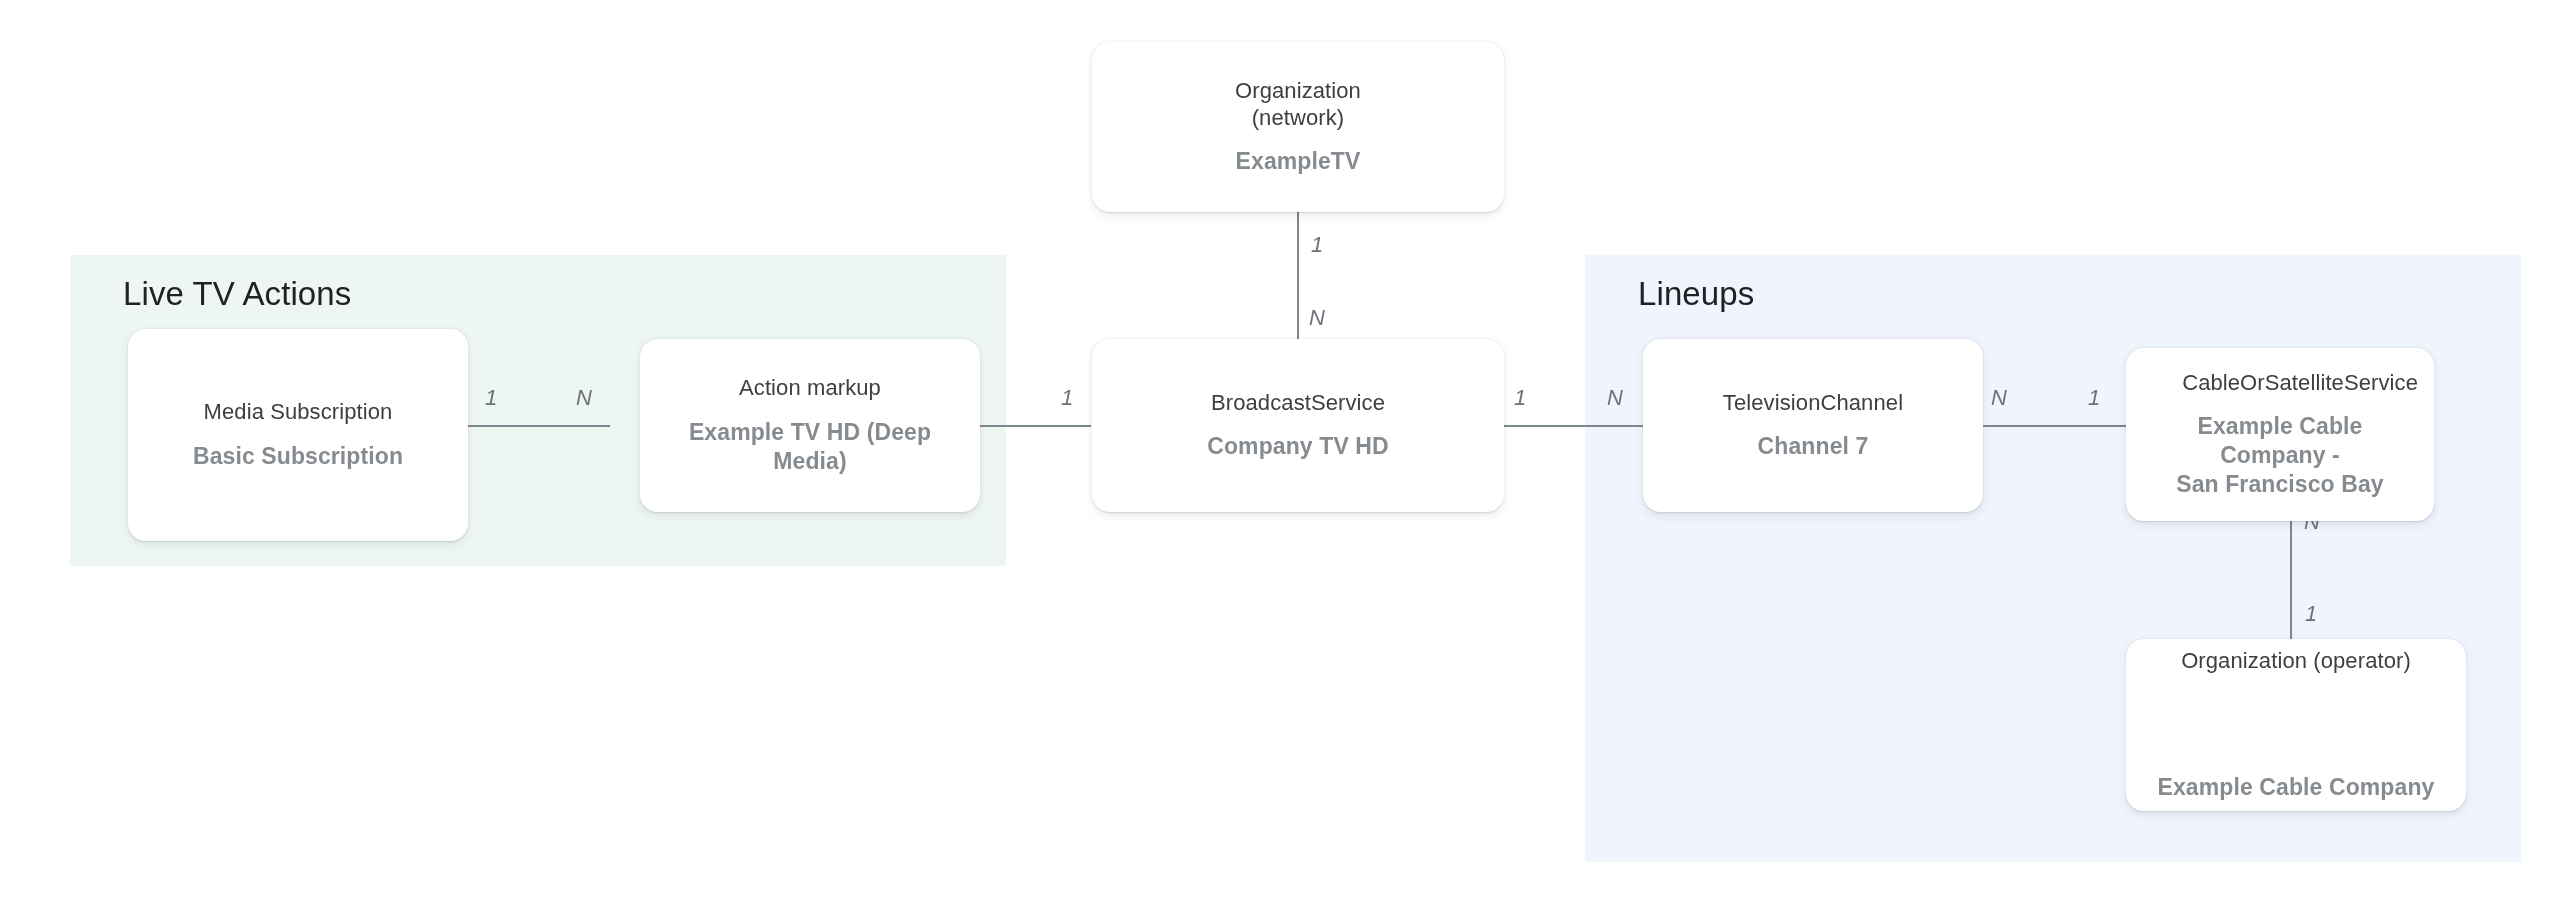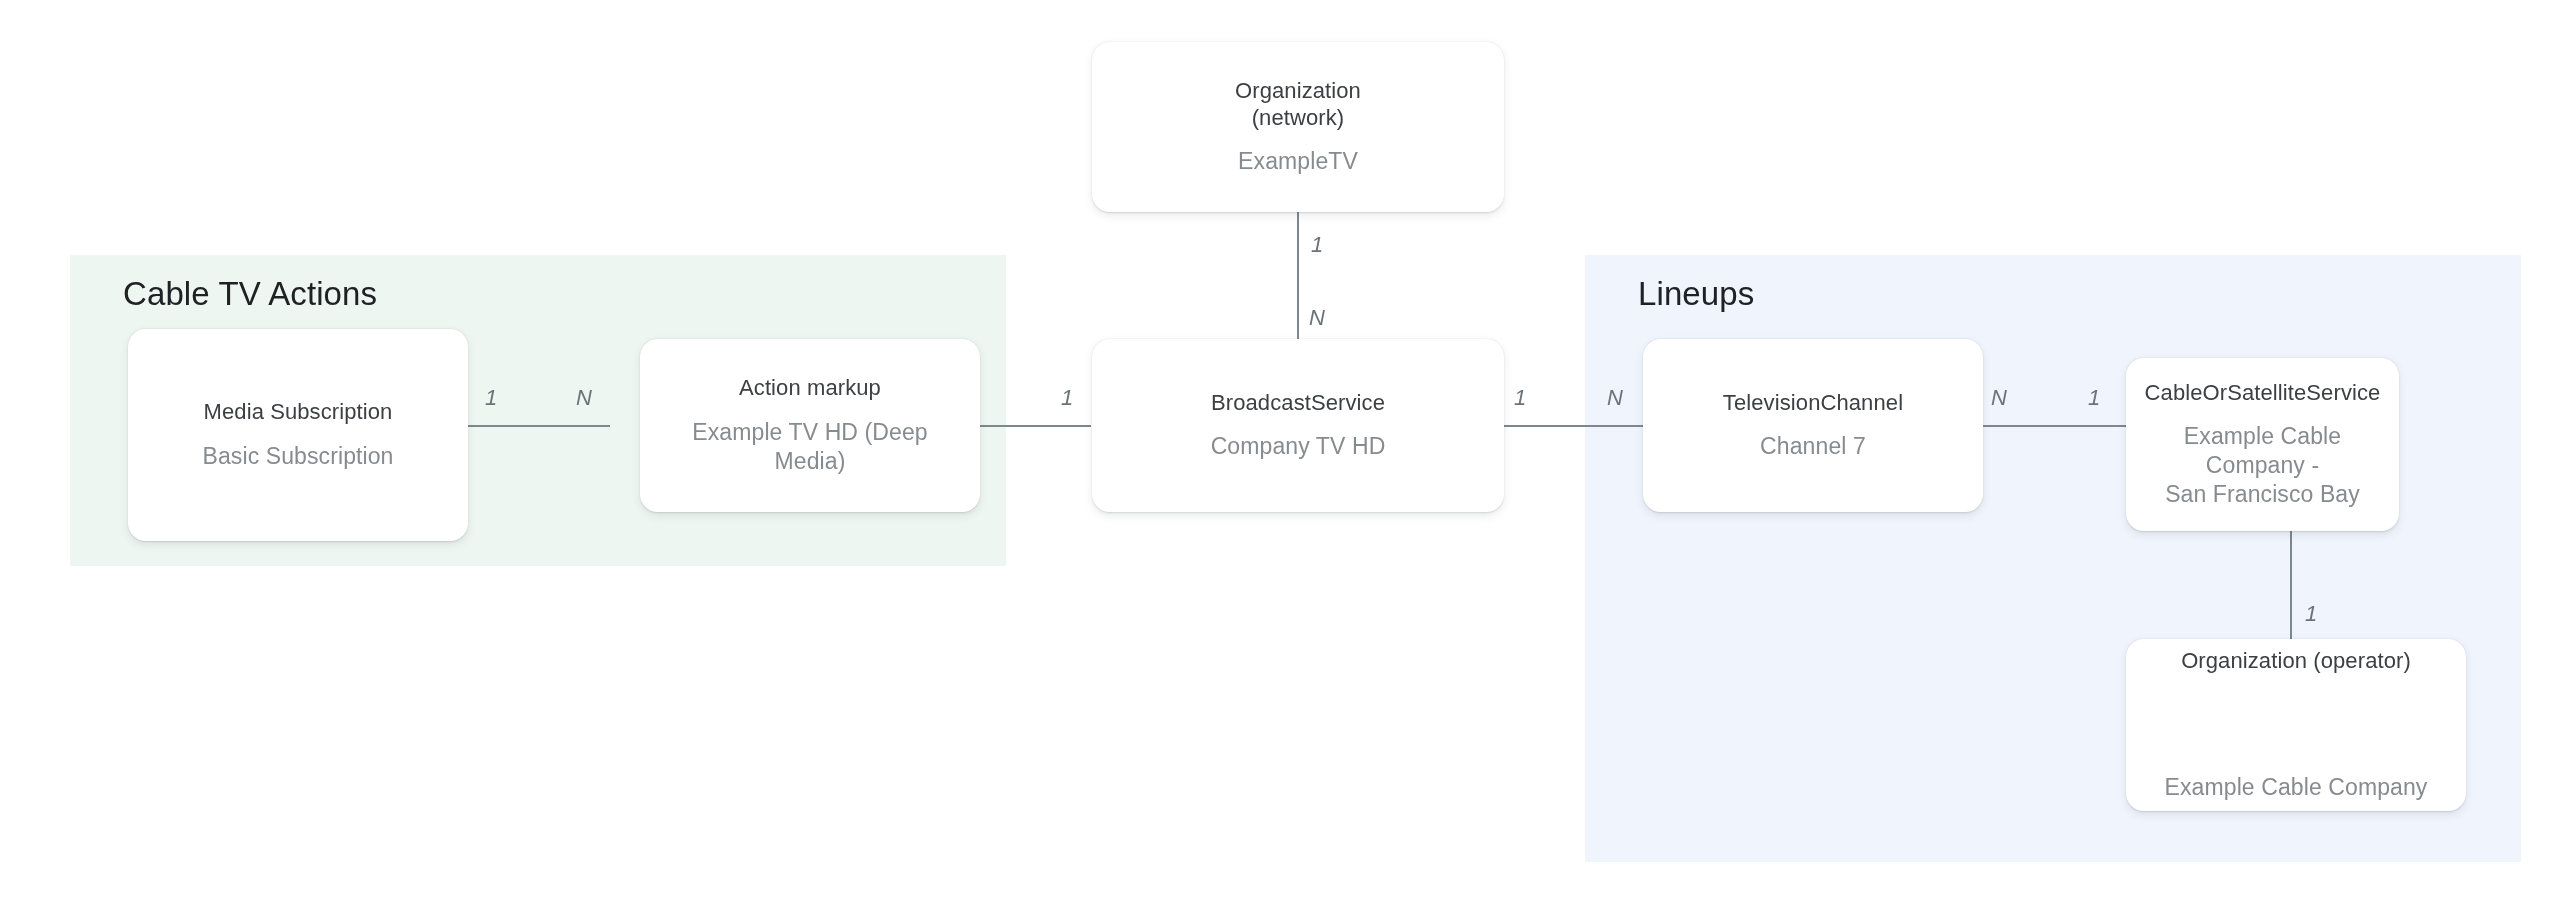--- a/index.html
+++ b/index.html
@@ -87,37 +87,38 @@
     line-height: 1.22;
     color: #3c4043;
     letter-spacing: 0.1px;
   }
   .node .node-subtitle {
     margin-top: 16px;
     font-size: 23px;
     line-height: 1.26;
     color: #868b90;
     letter-spacing: 0.1px;
+    font-weight: bold;
   }
 
   #node-organization-network { left: 1092px; top: 42px;  width: 412px; height: 170px; }
   #node-media-subscription   { left: 128px;  top: 329px; width: 340px; height: 212px; }
   #node-action-markup        { left: 640px;  top: 339px; width: 340px; height: 173px; }
   #node-broadcast-service    { left: 1092px; top: 339px; width: 412px; height: 173px; }
   #node-television-channel   { left: 1643px; top: 339px; width: 340px; height: 173px; }
-  #node-cable-or-satellite   { left: 2126px; top: 358px; width: 273px; height: 173px; }
+  #node-cable-or-satellite   { left: 2126px; top: 348px; width: 308px; height: 173px; align-items: flex-end; }
   #node-organization-operator{ left: 2126px; top: 639px; width: 340px; height: 172px; justify-content: space-between; }
 </style>
 </head>
 <body>
 
 <div id="stage">
 
   <div id="panel-live-tv" class="group-panel">
-    <div class="group-title">Cable TV Actions</div>
+    <div class="group-title">Live TV Actions</div>
   </div>
 
   <div id="panel-lineups" class="group-panel">
     <div class="group-title">Lineups</div>
   </div>
 
   <div class="edge h" style="left:468px; top:425px; width:142px;"></div>
   <div class="edge-label" style="left:485px; top:387px;">1</div>
   <div class="edge-label" style="left:576px; top:387px;">N</div>
 

